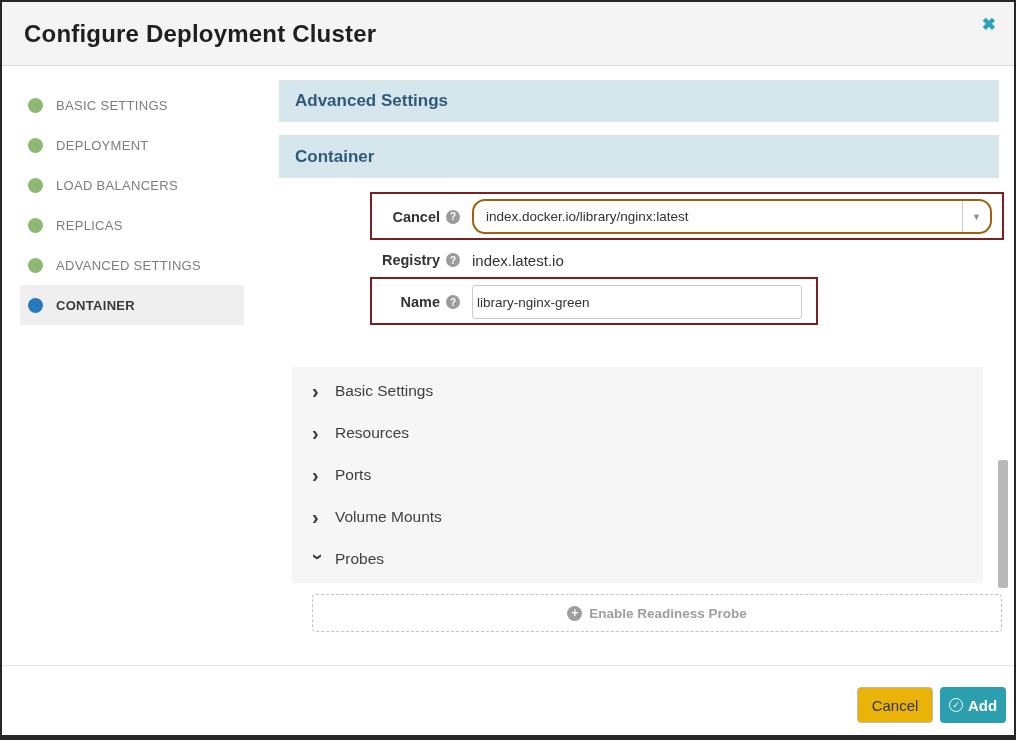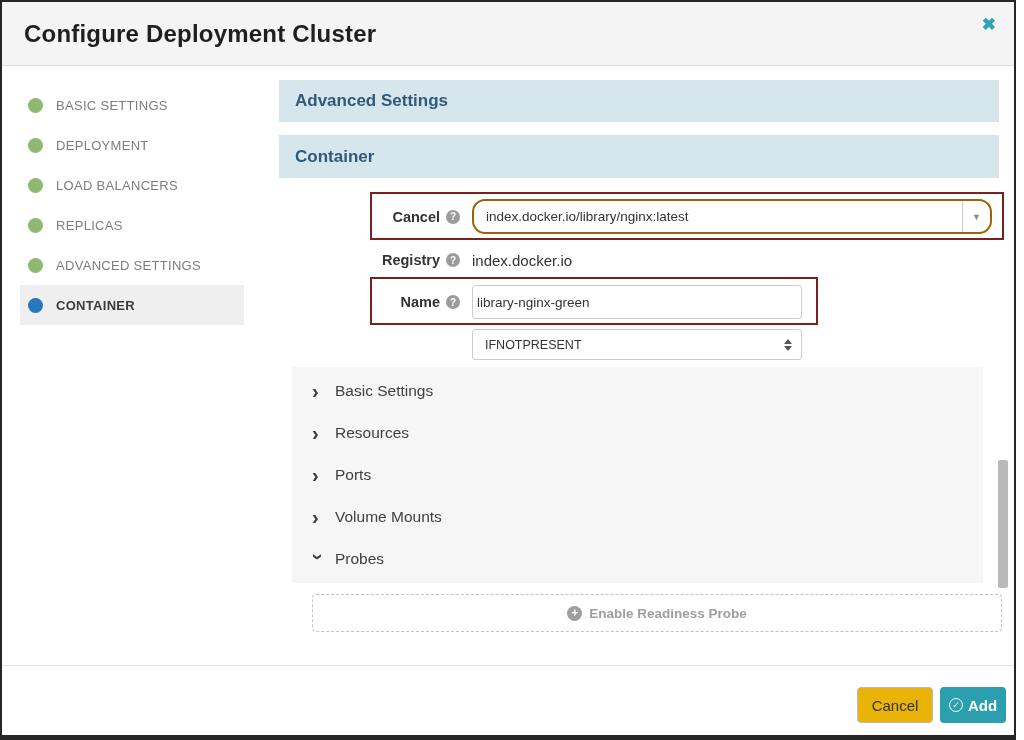--- a/index.html
+++ b/index.html
@@ -175,38 +175,31 @@
   </div>
   <div class="combobox">
     <span class="cb-text">index.docker.io/library/nginx:latest</span>
     <span class="cb-caret">▼</span>
   </div>
 
   <div class="field-label" style="top:247px; height:22px;">
     <span>Registry</span>
     <span class="help">?</span>
   </div>
-  <div class="static-value">index.docker.io</div>
+  <div class="static-value">index.latest.io</div>
 
   <div class="field-label" style="top:283px; height:34px;">
     <span>Name</span>
     <span class="help">?</span>
   </div>
   <input class="text-input" type="text" value="library-nginx-green" style="">
 
   <div class="field-label" style="top:340px; height:31px;margin-top:28px;">
     <span>Pull Policy</span>
     <span class="help">?</span>
-  </div>
-  <div class="select">
-    <span class="sel-text">IFNOTPRESENT</span>
-    <span class="stepper">
-      <span class="tri-up"></span>
-        <span class="tri-down"></span>
-    </span>
   </div>
 
   <div class="annot" id="annot-image"></div>
   <div class="annot" id="annot-name"></div>
 
   <div class="acc-panel">
     <div class="acc-item collapsed">
       <span class="chev">›</span>
       <span class="acc-label">Basic Settings</span>
     </div>

